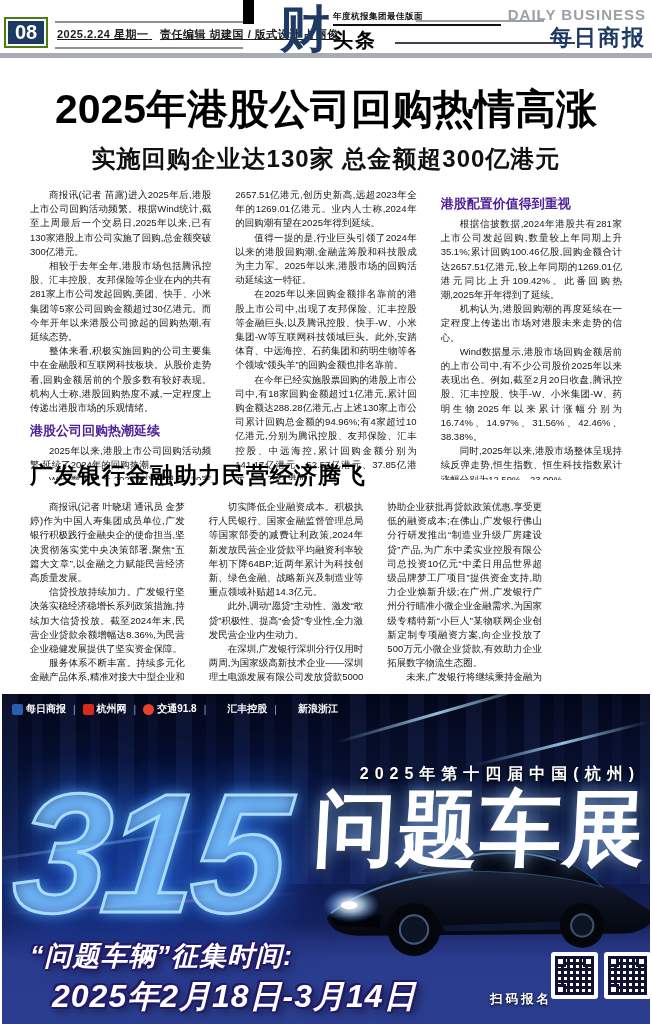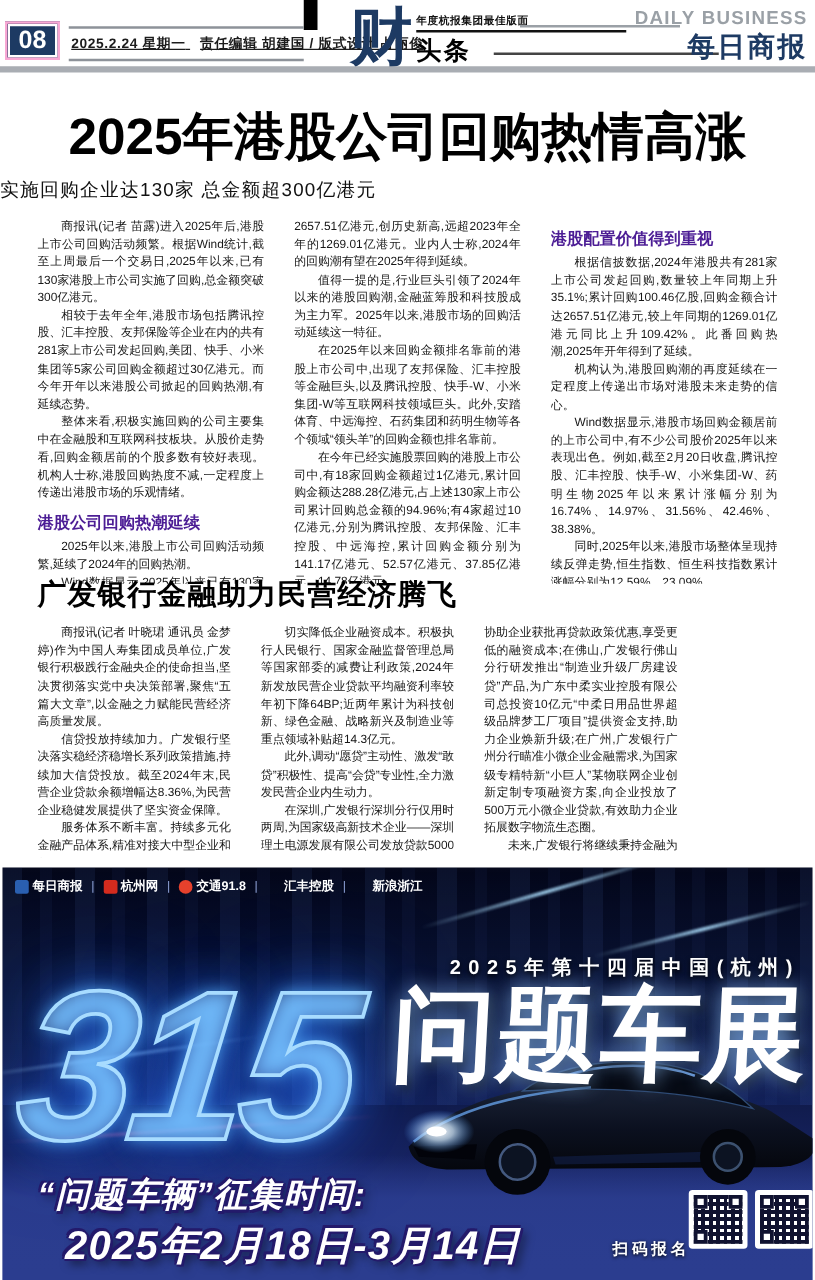--- a/index.html
+++ b/index.html
@@ -8,42 +8,42 @@
     position:relative; width:652px; height:1024px; margin:0 auto;
     background:#fff; overflow:hidden;
     font-family:"Liberation Sans","DejaVu Sans",sans-serif; color:#111;
   }
 
   
   .masthead { position:absolute; top:0; left:0; width:652px; height:62px; }
   .topmark { position:absolute; left:243px; top:0; width:11px; height:24px; background:#000; }
   .pagenum {
     position:absolute; left:4px; top:17px; width:44px; height:31px;
-    background:#1d3a63; border:2px solid #f9a8d4; box-shadow:inset 0 0 0 2px #fff;
+    background:#1d3a63; border:2px solid #4d7c0f; box-shadow:inset 0 0 0 2px #fff;
     color:#fff; font-size:20px; font-weight:700; display:flex; align-items:center; justify-content:center;
   }
   .rule { position:absolute; background:#8d9299; height:2px; }
   .rule-a { left:55px; top:21px; width:188px; }
   .rule-b { left:55px; top:47px; width:188px; }
   .dateline { position:absolute; left:57px; top:27px; font-size:11px; font-weight:700; color:#1c1c1c; letter-spacing:.5px;text-decoration:underline; }
   .dateline .credits { margin-left:8px; }
   .cai { position:absolute; left:280px; top:4px; font-family:"Liberation Serif","DejaVu Serif",serif; font-size:50px; line-height:50px; font-weight:900; color:#1d3a63; }
   .award { position:absolute; left:333px; top:11px; font-size:8.5px; font-weight:700; color:#111; letter-spacing:.5px; }
   .award-rule { position:absolute; left:333px; top:24px; width:168px; height:2px; background:#111; }
   .toutiao { position:absolute; left:333px; top:27px; font-size:20px; font-weight:900; color:#000; letter-spacing:2px; }
   .toutiao-rule { position:absolute; left:395px; top:42px; width:180px; height:1.5px; background:#444; }
   .mast-en { position:absolute; right:6px; top:6px; font-size:15px; font-weight:700; letter-spacing:1px; color:#9aa0a6; }
   .mast-rule { position:absolute; right:108px; top:20px; width:128px; height:2px; background:#9aa0a6; }
   .mast-cn { position:absolute; right:6px; top:23px; font-family:"Liberation Serif","DejaVu Serif",serif; font-size:22px; font-weight:900; color:#1d3a63; letter-spacing:2px; }
   .header-bar { position:absolute; left:0; top:53px; width:652px; height:5px; background:#a9adb3; }
 
   
   .article1 { position:absolute; top:66px; left:0; width:652px; }
   .article1 h1 { text-align:center; font-size:41px; font-weight:900; color:#000; letter-spacing:0; margin-top:16px; }
-  .article1 h2 { font-size:15px; font-weight:400; color:#111; margin-top:6px; letter-spacing:1px; }
+  .article1 h2 { text-align:center; font-size:24px; font-weight:700; color:#111; margin-top:6px; letter-spacing:1px; }
   .cols { display:flex; gap:24px; padding:0 30px; margin-top:13px; }
   .col { flex:1; overflow:hidden; text-align:justify; }
   .art1 .col { height:292px; }
   .art2 .col { height:186px; }
   .para, .cont { font-size:9.5px; line-height:14.2px; color:#161616; }
   .para { text-indent:2em; }
   .cont { text-indent:0; }
   .colhead { font-size:13px; font-weight:800; color:#4c1d95; margin:7px 0 4px; }
 
   

